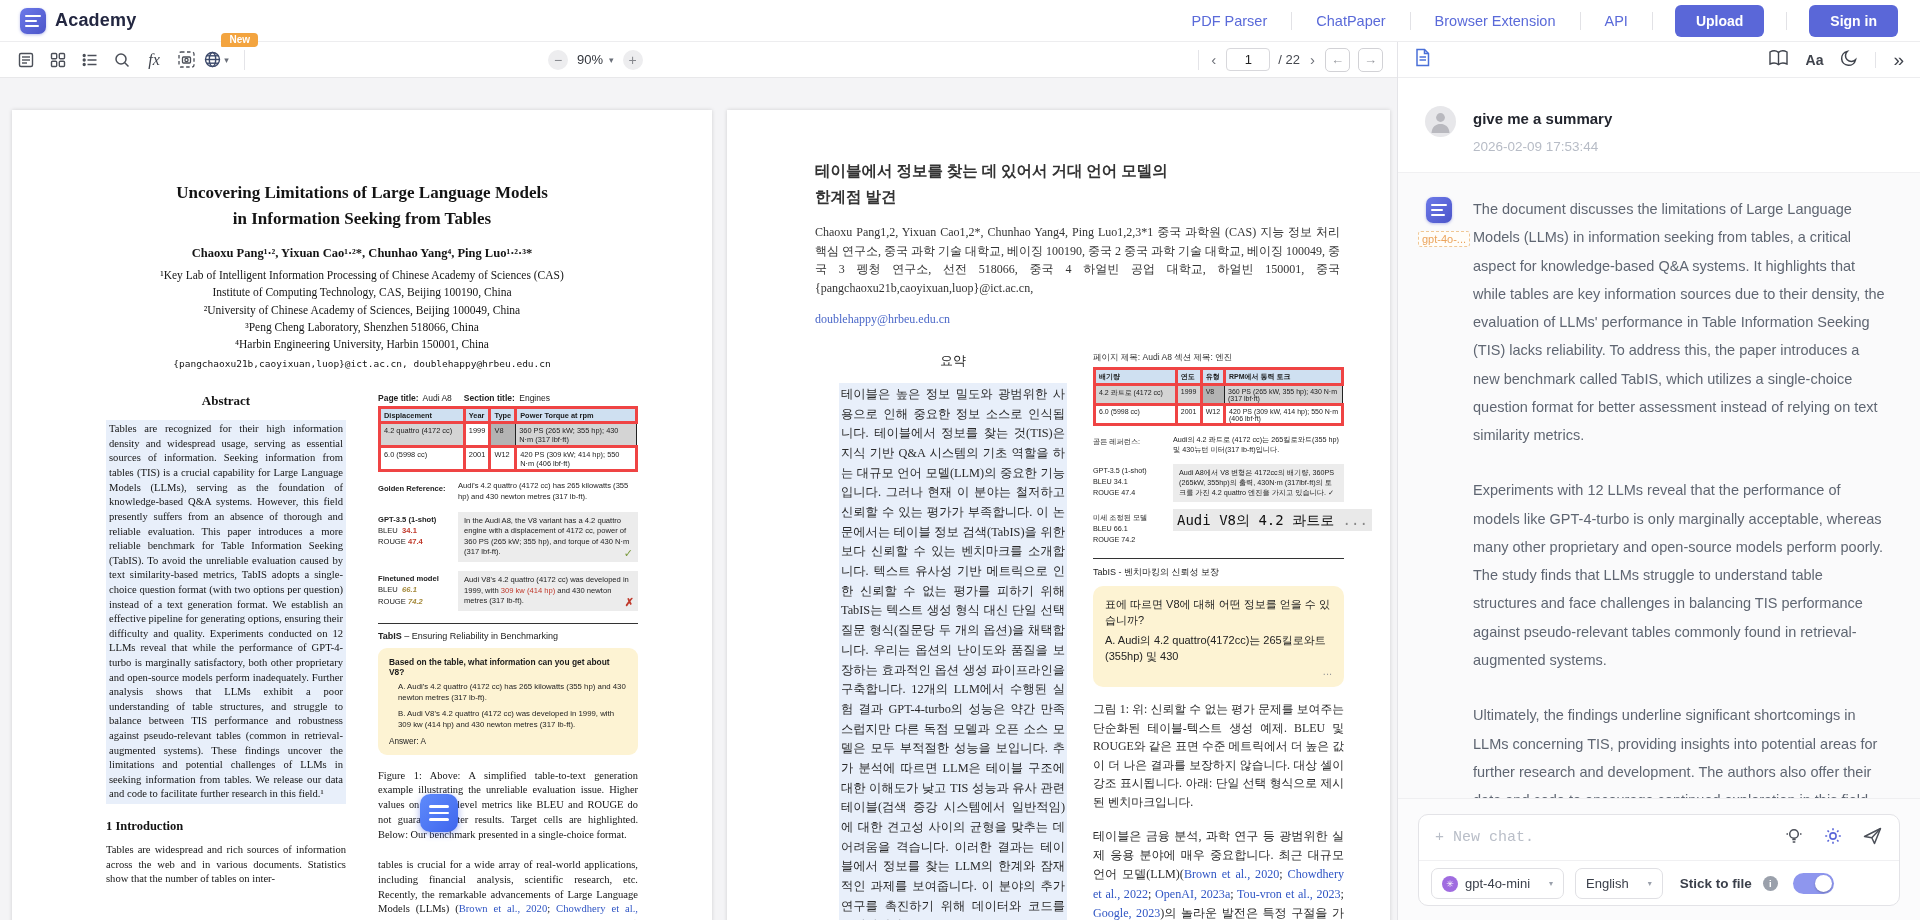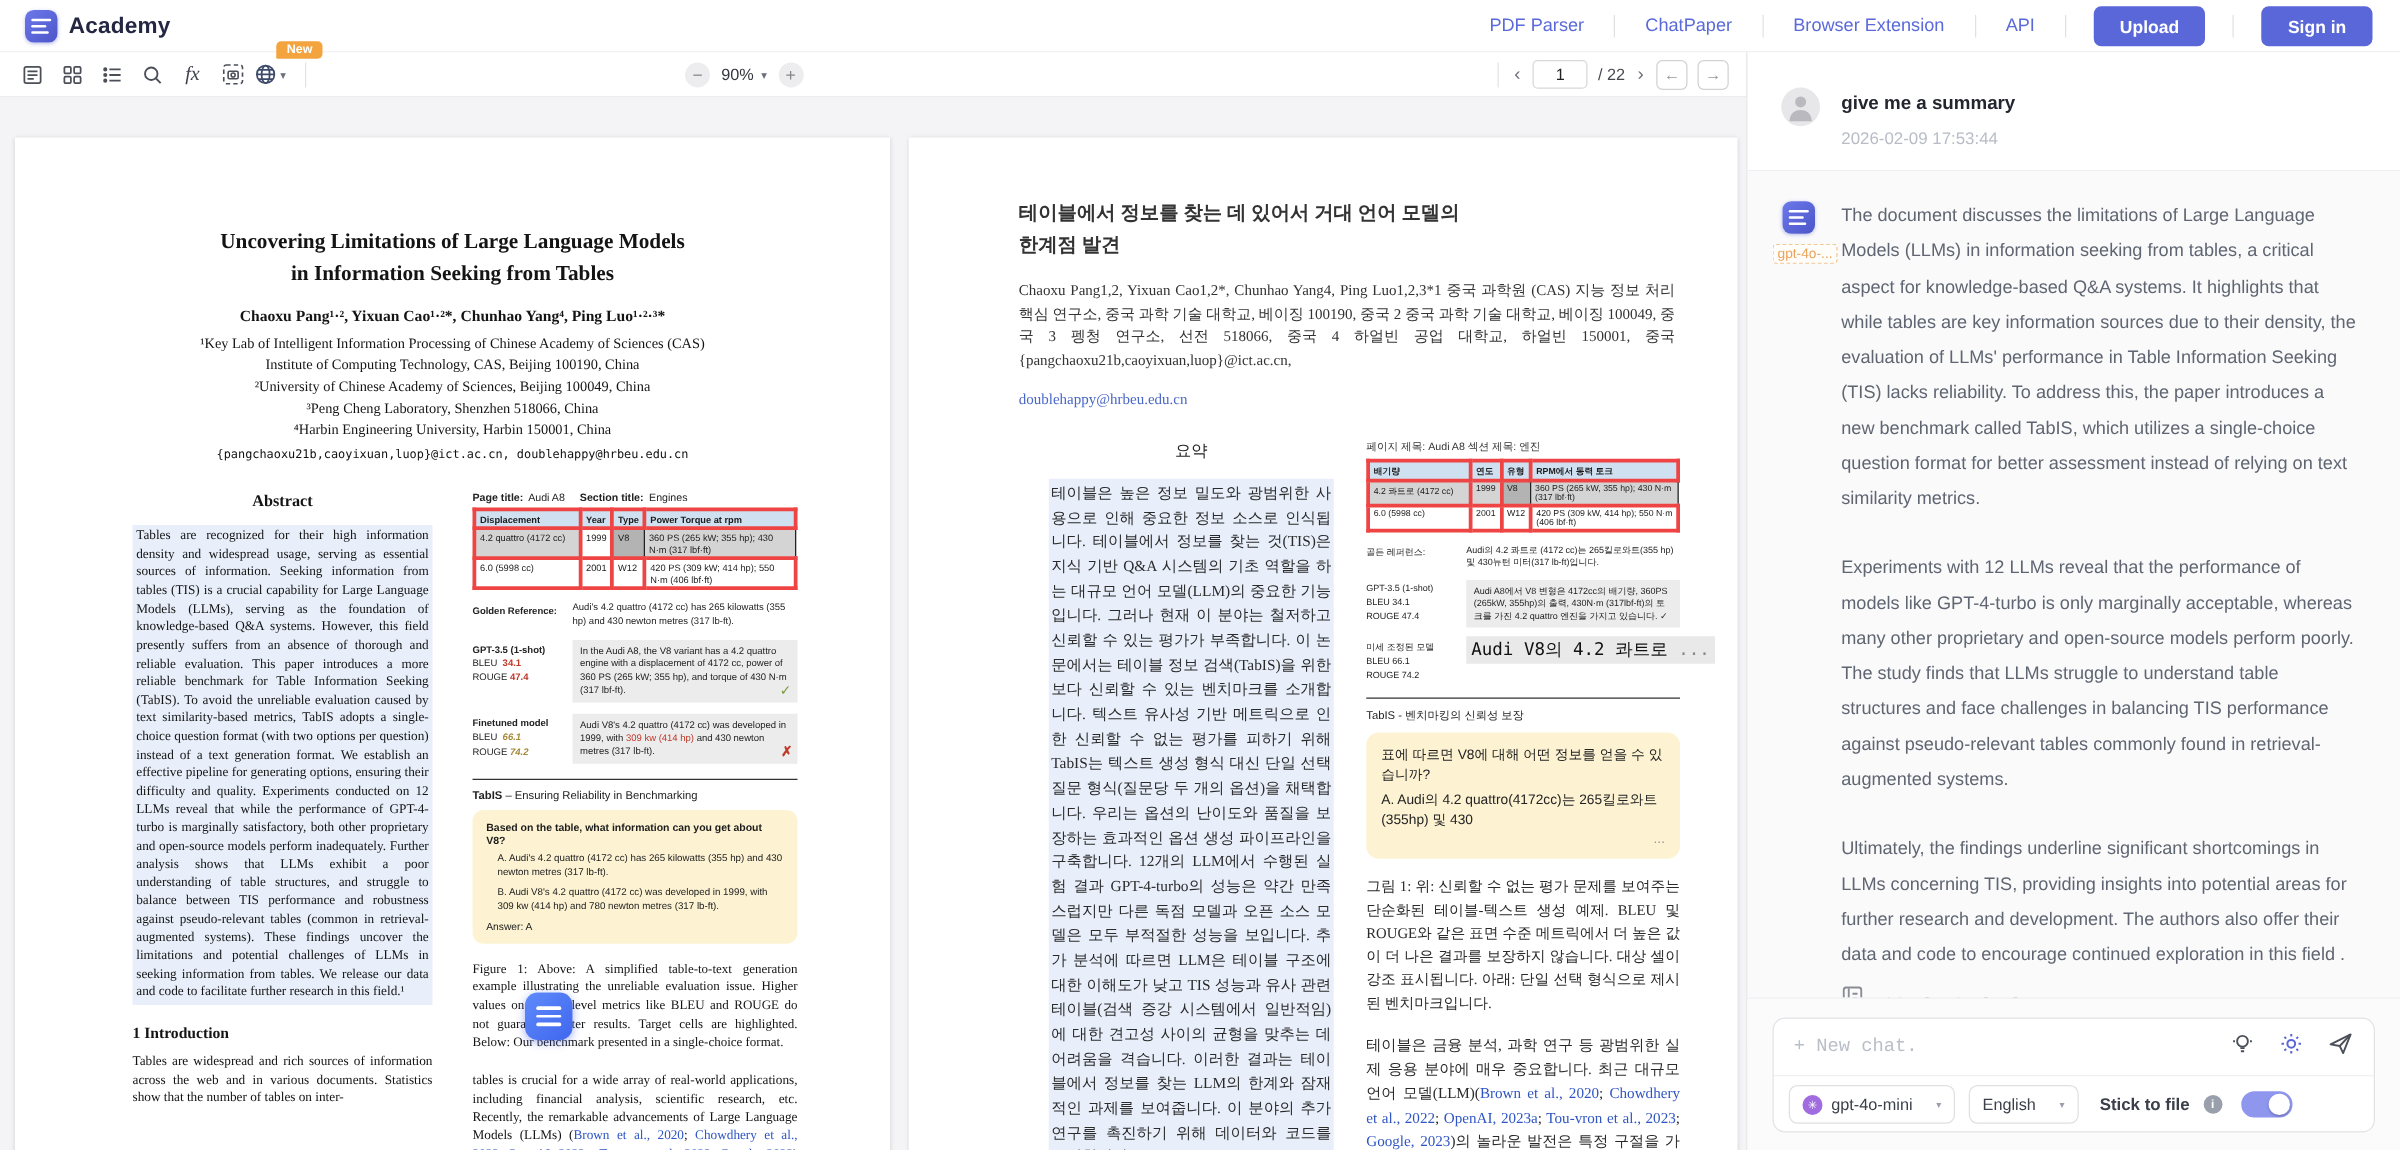--- a/index.html
+++ b/index.html
@@ -375,21 +375,21 @@
                   <span class="mk-cross">✗</span>
                 </div>
               </div>
 
               <div class="fig-div"></div>
               <div class="tabis-line"><b>TabIS</b><span> – Ensuring Reliability in Benchmarking</span></div>
 
               <div class="choice">
                 <div class="cb-q">Based on the table, what information can you get about V8?</div>
                 <div class="cb-opt">A. Audi's 4.2 quattro (4172 cc) has 265 kilowatts (355 hp) and 430 newton metres (317 lb-ft).</div>
-                <div class="cb-opt">B. Audi V8's 4.2 quattro (4172 cc) was developed in 1999, with 309 kw (414 hp) and 780 newton metres (317 lb-ft).</div>
+                <div class="cb-opt">B. Audi V8's 4.2 quattro (4172 cc) was developed in 1999, with 309 kw (414 hp) and 430 newton metres (317 lb-ft).</div>
                 <div class="cb-ans">Answer: A</div>
               </div>
 
               <div class="fig-cap">Figure 1: Above: A simplified table-to-text generation example illustrating the unreliable evaluation issue. Higher values on surface-level metrics like BLEU and ROUGE do not guarantee better results. Target cells are highlighted. Below: Our benchmark presented in a single-choice format.</div>
               <div class="col-r-text"><span>tables is crucial for a wide array of real-world applications, including financial analysis, scientific research, etc. Recently, the remarkable advancements of Large Language Models (LLMs) (</span><span class="cite">Brown et al., 2020</span><span>; </span><span class="cite">Chowdhery et al., 2022</span><span>; </span><span class="cite">OpenAI, 2023a</span><span>; </span><span class="cite">Touvron et al., 2023</span><span>; </span><span class="cite">Google, 2023</span><span>) have transformed the approach of information retrieval, moving from fetching specific information to directly providing answers. However, the effectiveness of LLMs in seeking information from tables remains underexplored.</span></div>
             </div>
           </div>
         </article>
 
         <article class="page pg-ko">
@@ -476,20 +476,46 @@
 
         <div class="float-btn">
             <i></i>
             <i></i>
             <i></i>
           </div>
       </div>
     </section>
 
     <aside class="chat">
+      <div class="ctb">
+        <span>
+          <svg width="17" height="19" viewBox="0 0 17 19" fill="none" stroke="#4a6fd8" stroke-width="1.5">
+              <path d="M3 1.5 H10.5 L14.5 5.5 V17.5 H3 Z"></path>
+              <path d="M10.5 1.5 V5.5 H14.5"></path>
+              <line x1="5.5" y1="9" x2="12" y2="9"></line>
+              <line x1="5.5" y1="12" x2="12" y2="12"></line>
+            </svg>
+        </span>
+        <div class="ctb-right">
+          <span>
+            <svg width="21" height="18" viewBox="0 0 21 18" fill="none" stroke="#3f434c" stroke-width="1.4">
+                <path d="M2 3 C5 1.4 8.2 1.6 10.5 3.4 C12.8 1.6 16 1.4 19 3 V15 C16 13.6 12.8 13.8 10.5 15.6 C8.2 13.8 5 13.6 2 15 Z"></path>
+                <line x1="10.5" y1="3.4" x2="10.5" y2="15.6"></line>
+              </svg>
+          </span>
+          <span class="aa">Aa</span>
+          <span>
+            <svg width="18" height="18" viewBox="0 0 18 18" fill="none" stroke="#3f434c" stroke-width="1.5">
+                <path d="M15.5 10.8 A7 7 0 1 1 7.2 2.5 A5.6 5.6 0 0 0 15.5 10.8 Z"></path>
+              </svg>
+          </span>
+          <span class="ctb-div"></span>
+          <span class="collapse">»</span>
+        </div>
+      </div>
 
       <div class="cbody">
         <div class="user-msg">
           <span class="avatar">
             <svg width="31" height="31" viewBox="0 0 31 31">
                 <circle cx="15.5" cy="11.5" r="4.4" fill="#b9b9bf"></circle>
                 <path d="M6.5 27 C7 20.5 11 18 15.5 18 C20 18 24 20.5 24.5 27 Z" fill="#b9b9bf"></path>
               </svg>
           </span>
           <div class="q-text">give me a summary</div>

